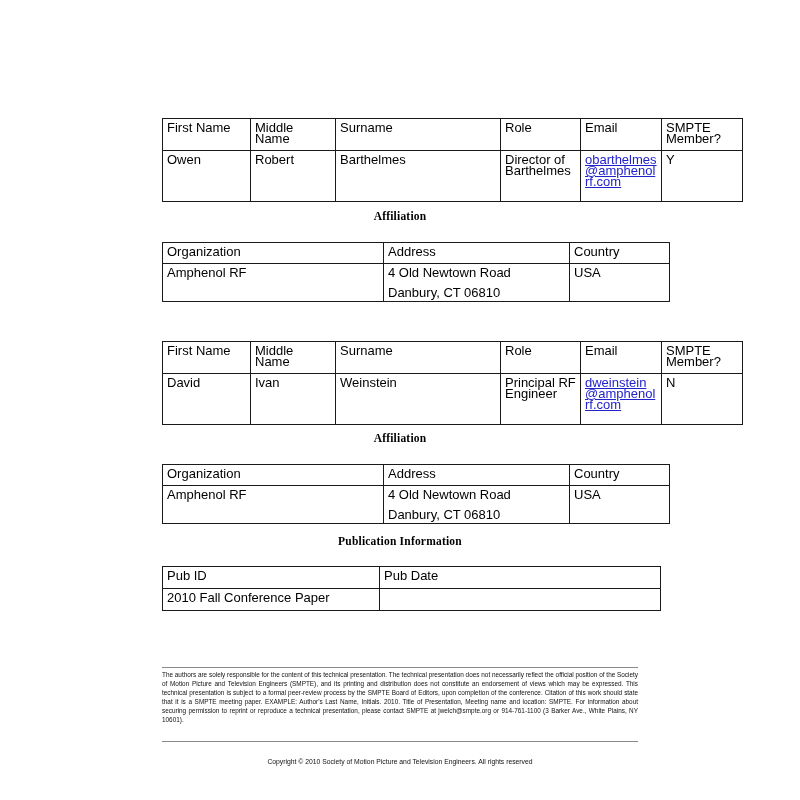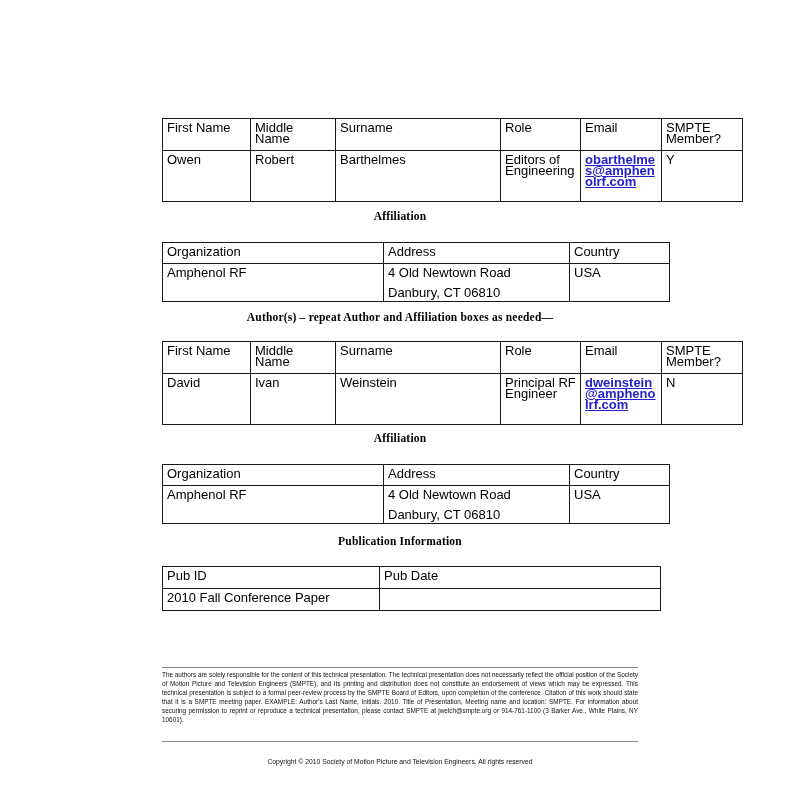--- a/index.html
+++ b/index.html
@@ -81,21 +81,20 @@
   .tbl-pub .p2 { width: 272px; }
   .tbl-pub tr.hdr td { height: 16px; border-bottom-width: 1px; }
   .tbl-pub tr.body td { height: 16px; }
 
   .addr-line2 { display: block; margin-top: 9px; }
 
   a.email-link {
     color: #2222cc;
     text-decoration: underline;
     word-break: break-all;
-    font-weight: bold;
   }
 
   
   .footer-rule {
     position: absolute;
     left: 162px;
     width: 476px;
     height: 1px;
     background: #8a8a8a;
   }
@@ -150,21 +149,21 @@
         <td class="c2">Middle Name</td>
         <td class="c3">Surname</td>
         <td class="c4">Role</td>
         <td class="c5">Email</td>
         <td class="c6">SMPTE Member?</td>
       </tr>
       <tr class="body">
         <td class="c1">Owen</td>
         <td class="c2">Robert</td>
         <td class="c3">Barthelmes</td>
-        <td class="c4">Editors of Engineering</td>
+        <td class="c4">Director of Barthelmes</td>
         <td class="c5">
           <a class="email-link" href="#">obarthelmes@amphenolrf.com</a>
         </td>
         <td class="c6">Y</td>
       </tr>
     </tbody>
   </table>
 
   <div class="section-heading" id="heading-affil-1">Affiliation</div>
 
@@ -179,21 +178,20 @@
         <td class="a1">Amphenol RF</td>
         <td class="a2">
           <span>4 Old Newtown Road</span>
           <span class="addr-line2">Danbury, CT 06810</span>
         </td>
         <td class="a3">USA</td>
       </tr>
     </tbody>
   </table>
 
-  <div class="section-heading" id="heading-authors-2">Author(s) – repeat Author and Affiliation boxes as needed—</div>
 
   <table class="doc-table tbl-author" id="tbl-author-2">
     <tbody>
       <tr class="hdr">
         <td class="c1">First Name</td>
         <td class="c2">Middle Name</td>
         <td class="c3">Surname</td>
         <td class="c4">Role</td>
         <td class="c5">Email</td>
         <td class="c6">SMPTE Member?</td>

